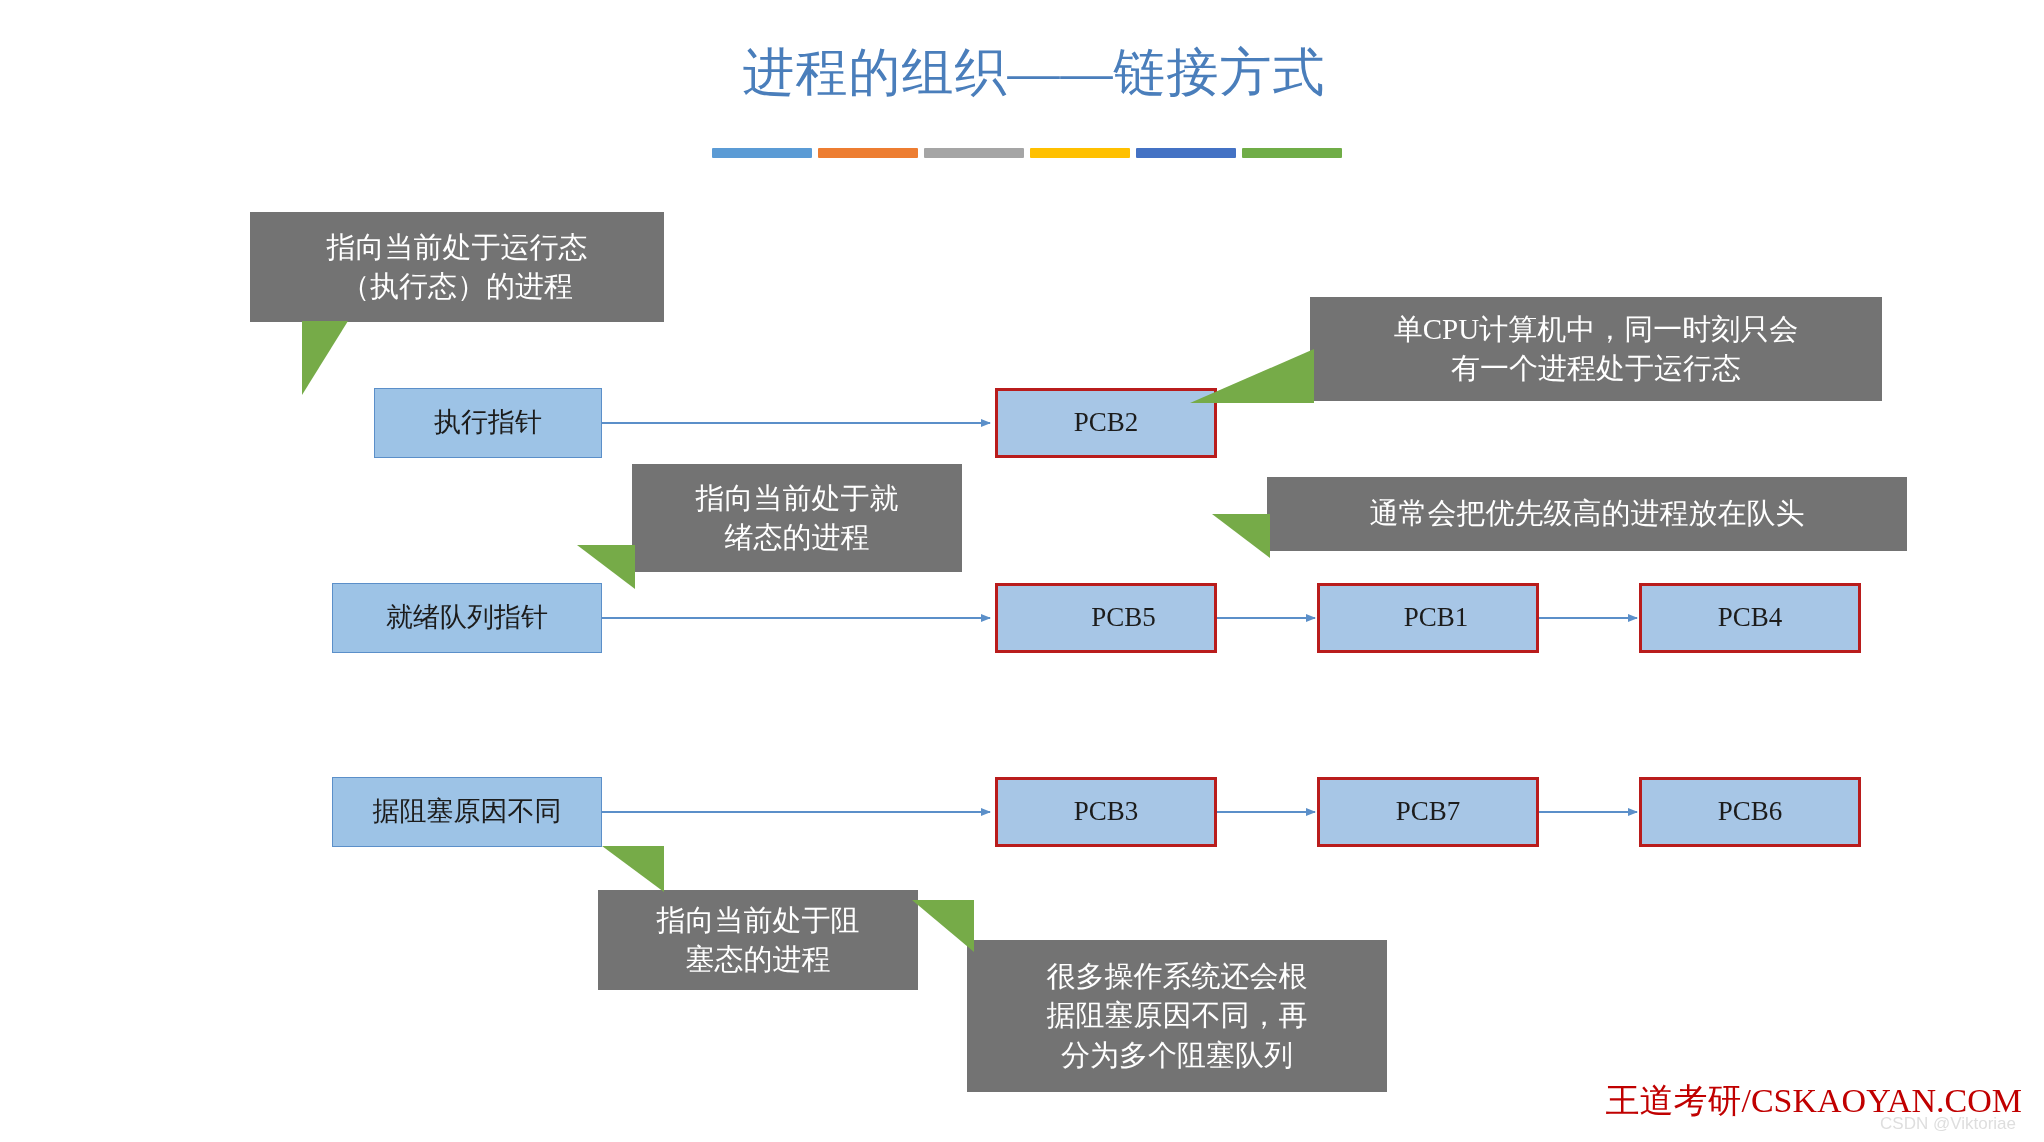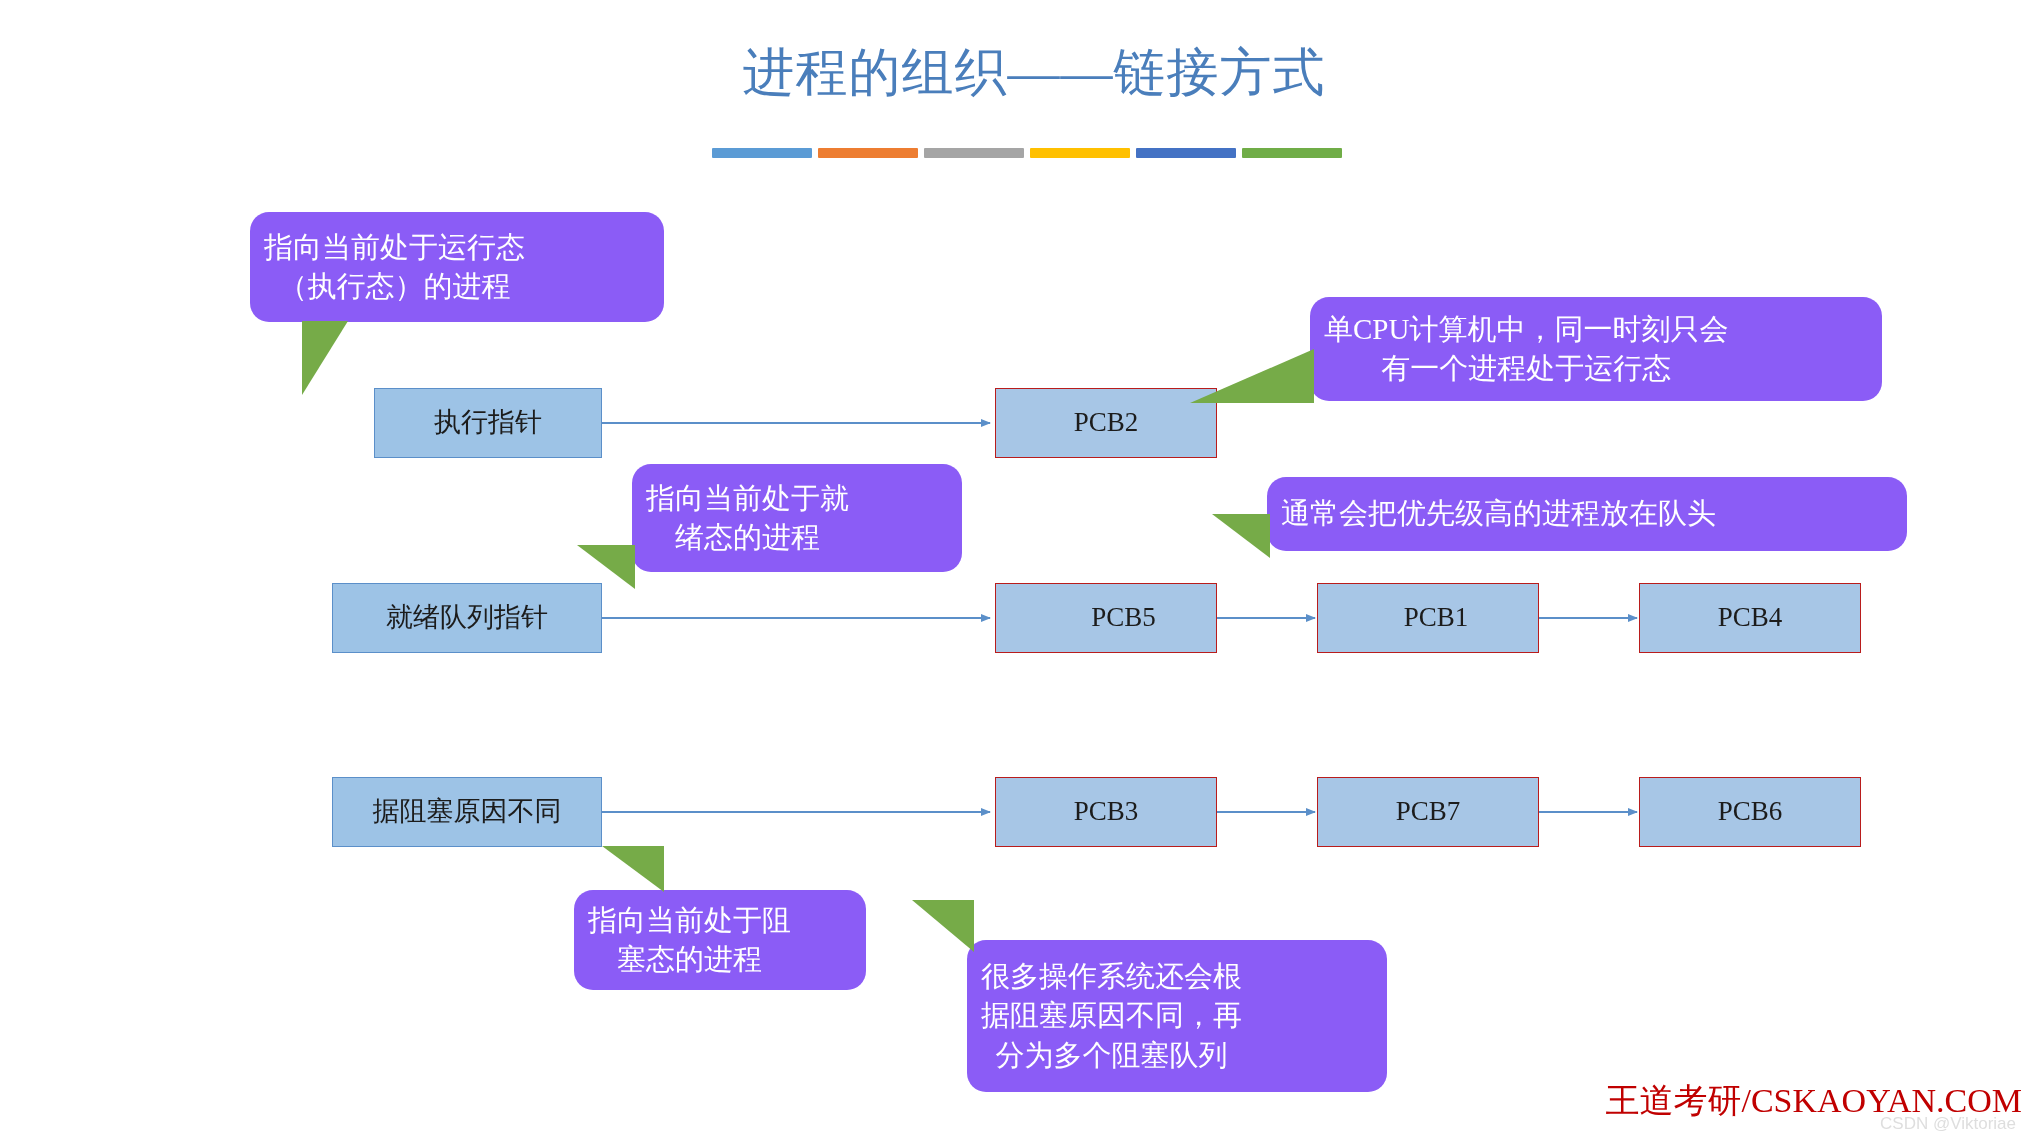--- a/index.html
+++ b/index.html
@@ -43,21 +43,21 @@
     flex: 1 1 0;
     height: 10px;
     border-radius: 1px;
   }
 
   
   .node {
     position: absolute;
     box-sizing: border-box;
     background: #a7c6e6;
-    border: 1px solid #b91c1c;
+    border: 3px solid #b91c1c;
     color: #1c1c1c;
     font-size: 27px;
     font-family: "Liberation Serif", serif;
     display: flex;
     align-items: center;
     justify-content: center;
     text-align: center;
     line-height: 1.25;
   }
   .node.label-box {
@@ -65,32 +65,31 @@
     border: 1px solid #5b8fc9;
   }
   .node.pcb {
     background: #a7c6e6;
   }
 
   
   .callout {
     position: absolute;
     box-sizing: border-box;
-    background: #8b5cf6;
+    background: #737373;
     color: #ffffff;
     font-size: 29px;
     font-family: "Liberation Serif", serif;
     display: flex;
     align-items: center;
-    justify-content: flex-start;
+    justify-content: center;
     text-align: center;
     line-height: 1.35;
     padding: 6px 14px;
     white-space: pre-line;
-    border-radius: 19px;
   }
   .tail {
     position: absolute;
     width: 0;
     height: 0;
   }
 
   
   .arrow-svg {
     position: absolute;
@@ -210,21 +209,21 @@
     <span>指向当前处于就
 绪态的进程</span>
   </div>
   <div class="tail" style="left:565px; top:545px; border-right:58px solid #76ab48; border-top:0 solid transparent; border-bottom:44px solid transparent;"></div>
 
   <div class="callout" style="left:1255px; top:477px; width:640px; height:74px;">
     <span>通常会把优先级高的进程放在队头</span>
   </div>
   <div class="tail" style="left:1200px; top:514px; border-right:58px solid #76ab48; border-top:0 solid transparent; border-bottom:44px solid transparent;"></div>
 
-  <div class="callout" style="left:562px; top:890px; width:292px; height:100px;">
+  <div class="callout" style="left:586px; top:890px; width:320px; height:100px;">
     <span>指向当前处于阻
 塞态的进程</span>
   </div>
   <div class="tail" style="left:590px; top:846px; border-right:62px solid #76ab48; border-bottom:46px solid transparent; border-top:0 solid transparent;"></div>
 
   <div class="callout" style="left:955px; top:940px; width:420px; height:152px;">
     <span>很多操作系统还会根
 据阻塞原因不同，再
 分为多个阻塞队列</span>
   </div>

